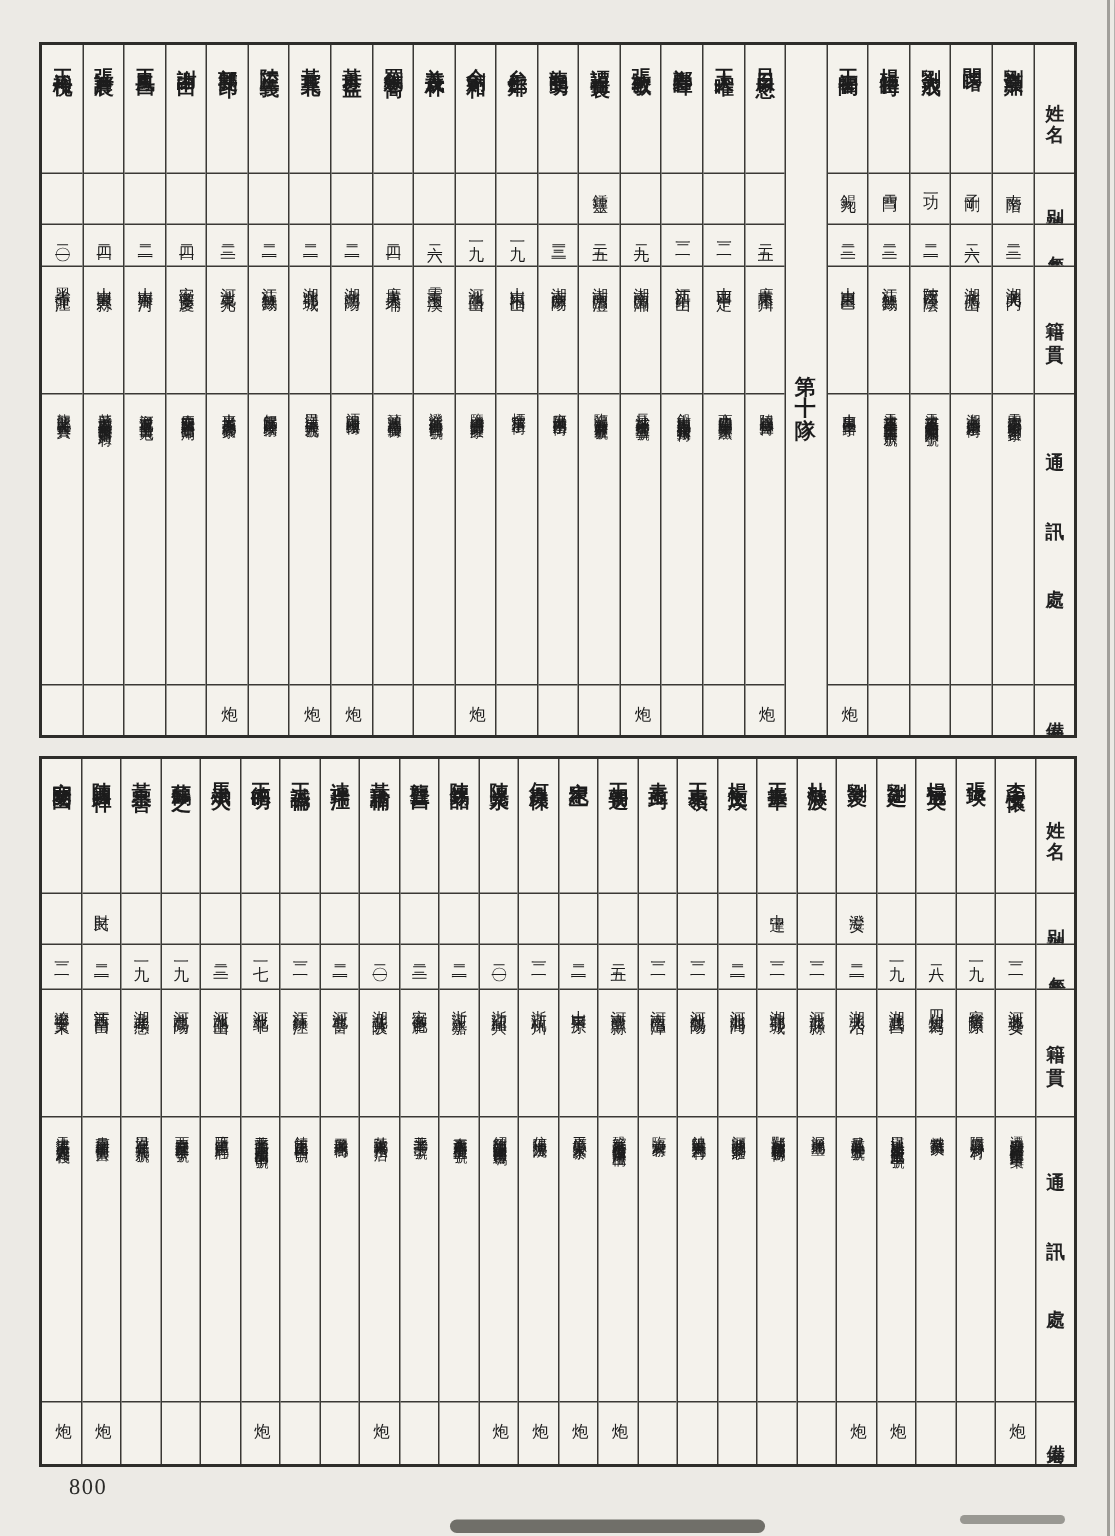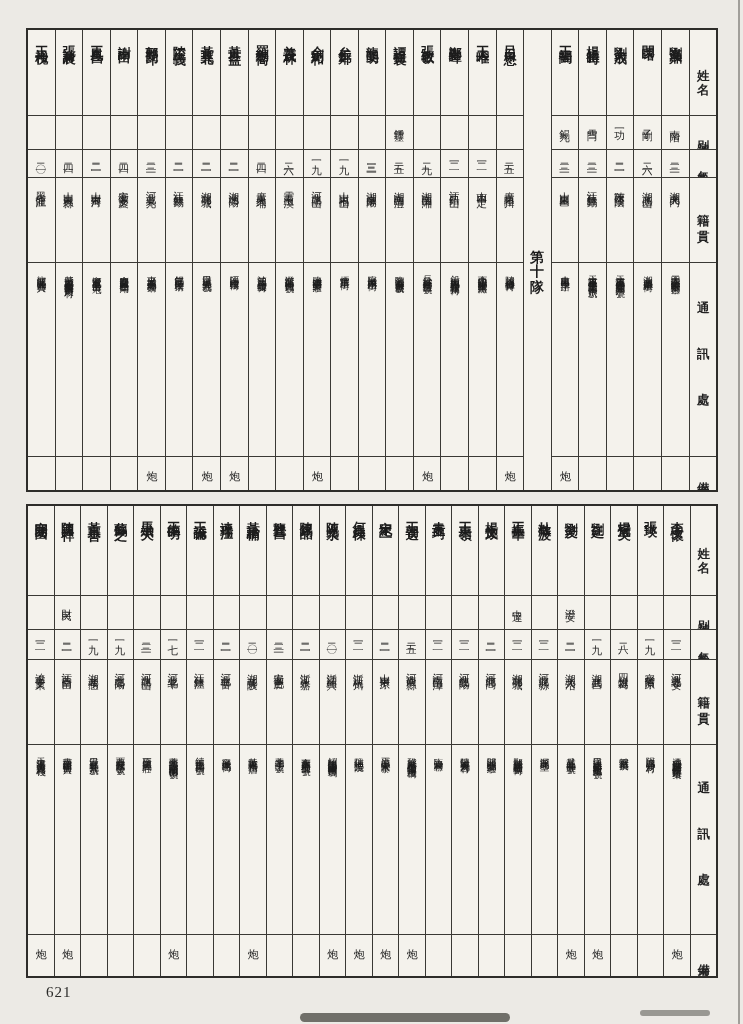--- a/index.html
+++ b/index.html
@@ -1062,17 +1062,17 @@
           <span class="v hlabel hl-native">籍貫</span>
         </div>
         <div class="cell hcell" style="height: 192px;">
           <span class="v hlabel hl-address">通訊處</span>
         </div>
         <div class="cell hcell" style="height: 42px;">
           <span class="v hlabel hl-note">備考</span>
         </div>
       </div>
     </div>
-  <div class="page-number">621</div>
+  <div class="page-number">800</div>
   <div class="scan-smudge-1"></div>
   <div class="scan-smudge-2"></div>
   <div class="scan-edge-right"></div>
 </div>
 
 </body></html>

